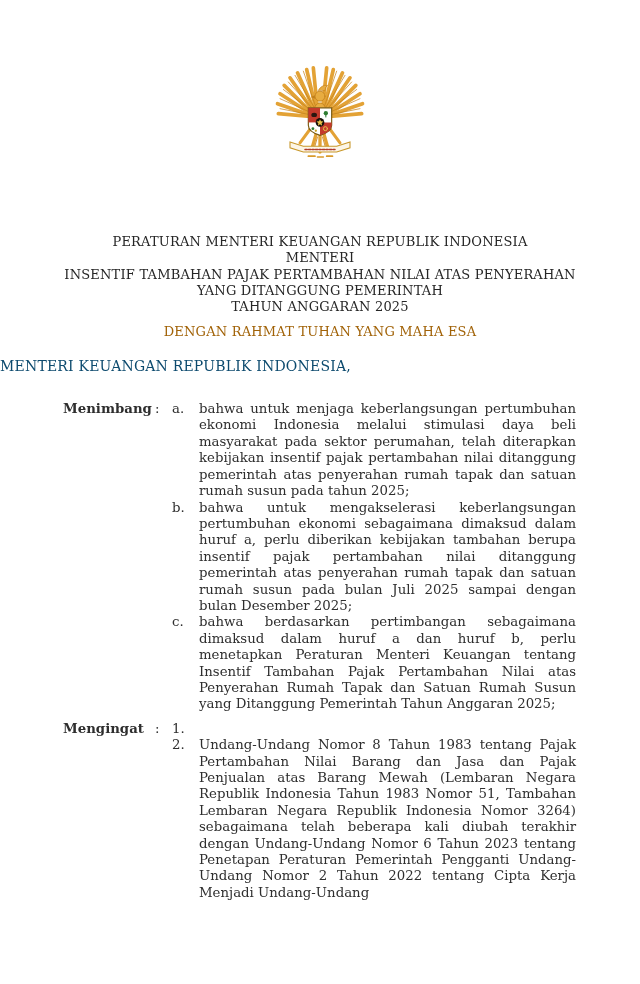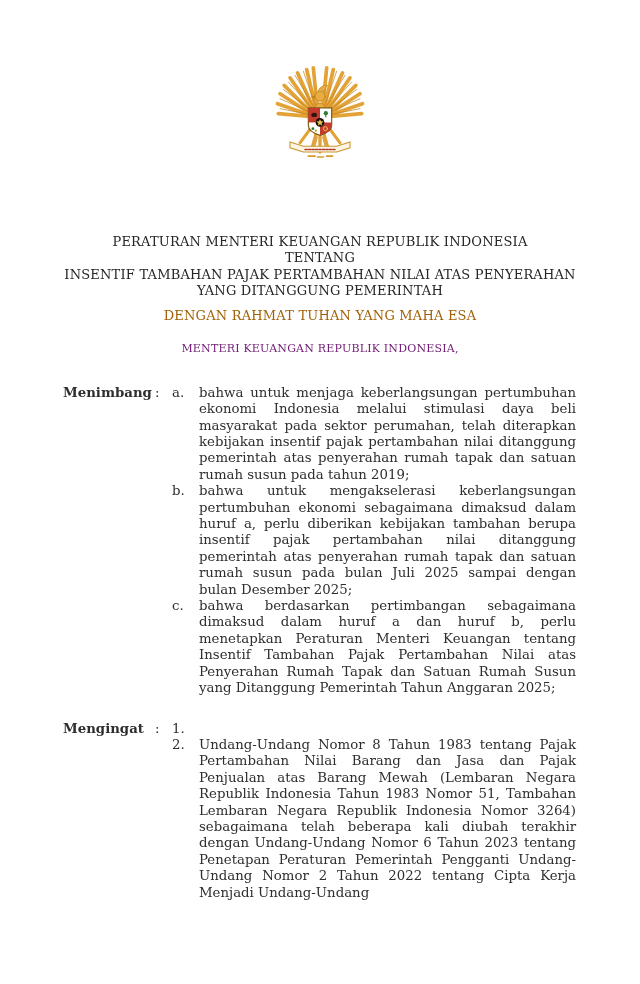--- a/index.html
+++ b/index.html
@@ -28,37 +28,36 @@
   .invocation {
     margin-top: 9px;
     text-align: center;
     font-size: 13px;
     line-height: 16.3px;
     letter-spacing: 0.2px;
     color: #a16207;
   }
   .authority {
     margin-top: 17px;
-    text-align: center;
-    font-size: 11px;
+    font-size: 14px;
     line-height: 16.3px;
     letter-spacing: 0.2px;
-    color: #701a75;
+    color: #0c4a6e;
   }
   .clauses { margin-top: 27px; }
   .clause {
     display: grid;
     grid-template-columns: 92px 17px 27px 1fr;
     grid-auto-flow: row;
     margin: 0 64px 0 63px;
     font-size: 13.3px;
     line-height: 16.4px;
     color: #2e2e2e;
   }
-  .clause + .clause { margin-top: 24px; }
+  .clause + .clause { margin-top: 8px; }
   .clause .lab { grid-column: 1; grid-row: 1; font-weight: bold; }
   .clause .col { grid-column: 2; grid-row: 1; }
   .clause .mk  { grid-column: 3; }
   .clause .tx  {
     grid-column: 4;
     text-align: justify;
     hyphens: none;
   }
 </style>
 </head>
@@ -137,35 +136,36 @@
 
         <path d="M24,96 L40,101 H80 L96,96 L96,103 L80,108 H40 L24,103 Z" fill="#FCF5E6" stroke="#C8982B" stroke-width="1.3"></path>
         <path d="M42,105 h36" stroke="#B03A2E" stroke-width="1.8" stroke-dasharray="2.6,1.6" fill="none"></path>
         <path d="M46,113 h8 M57,114 h7 M68,113 h7" stroke="#D99A2B" stroke-width="2" fill="none"></path>
       </g>
     </svg>
   </div>
 
   <div class="title-block">
     <div>PERATURAN MENTERI KEUANGAN REPUBLIK INDONESIA</div>
-    <div>TENTANG</div>
+    <div>MENTERI</div>
     <div>INSENTIF TAMBAHAN PAJAK PERTAMBAHAN NILAI ATAS PENYERAHAN</div>
     <div>YANG DITANGGUNG PEMERINTAH</div>
+    <div>TAHUN ANGGARAN 2025</div>
   </div>
 
   <div class="invocation">DENGAN RAHMAT TUHAN YANG MAHA ESA</div>
   <div class="authority">MENTERI KEUANGAN REPUBLIK INDONESIA,</div>
 
   <div class="clauses">
 
     <div class="clause">
       <div class="lab">Menimbang</div>
       <div class="col">:</div>
       <div class="mk">a.</div>
-      <div class="tx">bahwa untuk menjaga keberlangsungan pertumbuhan ekonomi Indonesia melalui stimulasi daya beli masyarakat pada sektor perumahan, telah diterapkan kebijakan insentif pajak pertambahan nilai ditanggung pemerintah atas penyerahan rumah tapak dan satuan rumah susun pada tahun 2019;</div>
+      <div class="tx">bahwa untuk menjaga keberlangsungan pertumbuhan ekonomi Indonesia melalui stimulasi daya beli masyarakat pada sektor perumahan, telah diterapkan kebijakan insentif pajak pertambahan nilai ditanggung pemerintah atas penyerahan rumah tapak dan satuan rumah susun pada tahun 2025;</div>
       <div class="mk">b.</div>
       <div class="tx">bahwa untuk mengakselerasi keberlangsungan pertumbuhan ekonomi sebagaimana dimaksud dalam huruf a, perlu diberikan kebijakan tambahan berupa insentif pajak pertambahan nilai ditanggung pemerintah atas penyerahan rumah tapak dan satuan rumah susun pada bulan Juli 2025 sampai dengan bulan Desember 2025;</div>
       <div class="mk">c.</div>
       <div class="tx">bahwa berdasarkan pertimbangan sebagaimana dimaksud dalam huruf a dan huruf b, perlu menetapkan Peraturan Menteri Keuangan tentang Insentif Tambahan Pajak Pertambahan Nilai atas Penyerahan Rumah Tapak dan Satuan Rumah Susun yang Ditanggung Pemerintah Tahun Anggaran 2025;</div>
     </div>
 
     <div class="clause">
       <div class="lab">Mengingat</div>
       <div class="col">:</div>
       <div class="mk">1.</div>

